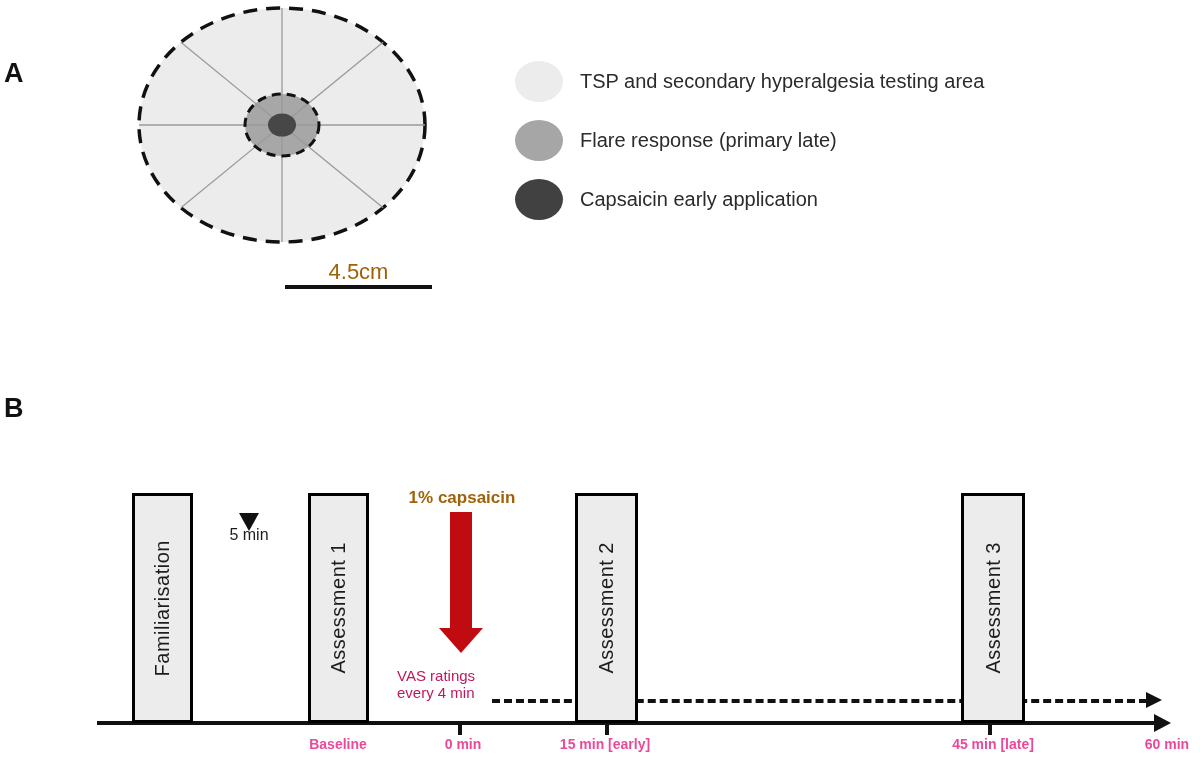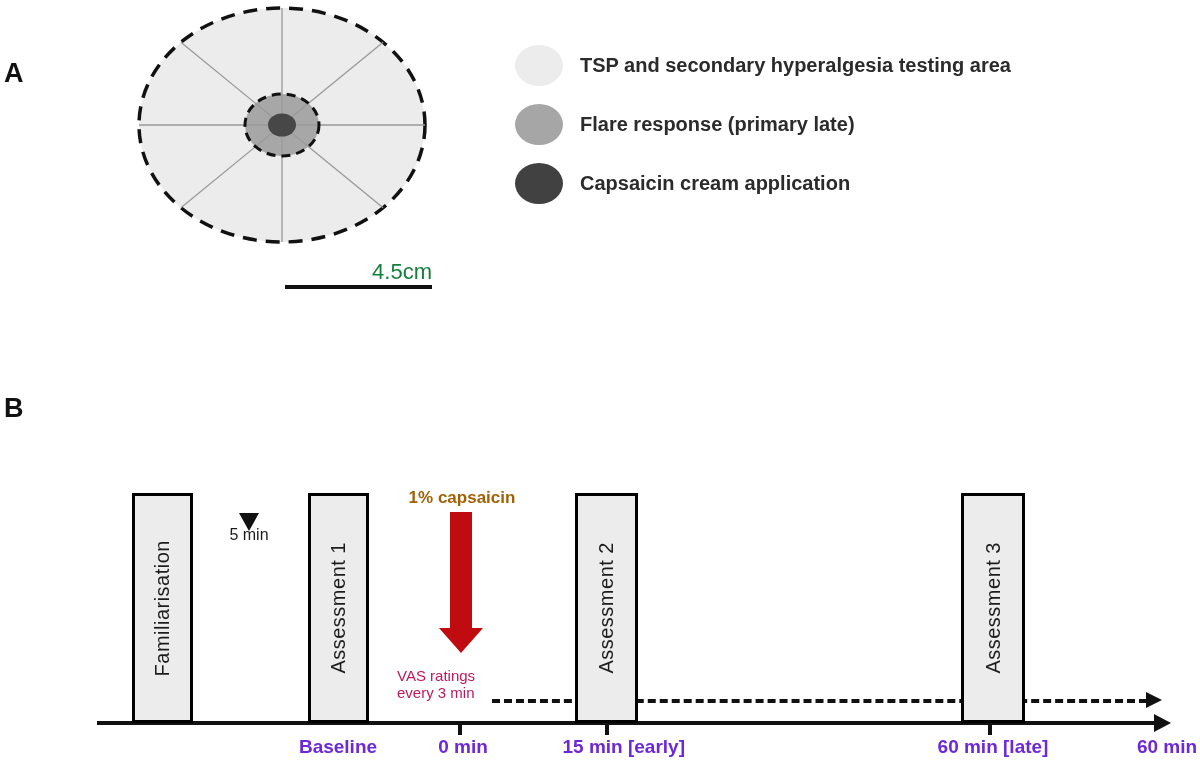--- a/index.html
+++ b/index.html
@@ -11,23 +11,23 @@
     color:#1a1a1a;
     overflow:hidden;
   }
   .abs{position:absolute;}
   .panel-label{
     font-size:27px;font-weight:bold;color:#111;letter-spacing:1px;
   }
   
   .scalebar-line{background:#111;height:4px;width:147px;}
   .scalebar-text{
-    width:147px;text-align:right;font-size:22px;color:#15803d;
+    width:147px;text-align:center;font-size:22px;color:#a16207;
   }
-  .legend{left:515px;top:45px;font-weight:bold;}
+  .legend{left:515px;top:61px;}
   .legend-item{display:flex;align-items:center;margin-bottom:18px;}
   .legend-swatch{
     width:48px;height:41px;border-radius:50%;flex:0 0 48px;
   }
   .legend-text{margin-left:17px;font-size:20px;color:#2b2b2b;white-space:nowrap;}
   
   .timeline{background:#111;height:4px;}
   .arrowhead-right{
     width:0;height:0;
     border-top:9px solid transparent;border-bottom:9px solid transparent;
@@ -37,21 +37,21 @@
   .bar{
     background:#ececec;border:3px solid #000;box-sizing:border-box;
     display:flex;align-items:center;justify-content:center;
   }
   .bar-label{
     writing-mode:vertical-rl;transform:rotate(180deg);
     font-size:20px;color:#1c1c1c;white-space:nowrap;letter-spacing:.5px;
   }
   .tick{width:4px;height:11px;background:#111;}
   .axis-label{
-    font-size:19px;font-weight:bold;color:#6d28d9;text-align:center;white-space:nowrap;
+    font-size:14px;font-weight:bold;color:#ec4899;text-align:center;white-space:nowrap;
   }
   .small-note{font-size:16px;color:#1c1c1c;text-align:center;white-space:nowrap;margin-top:39px;}
   .tri-down-black{
     width:0;height:0;
     border-left:10px solid transparent;border-right:10px solid transparent;
     border-top:18px solid #111;
   }
   .cap-label{font-size:17px;font-weight:bold;text-align:center;white-space:nowrap;color:#a16207;}
   .red-shaft{width:22px;height:117px;}
   .red-head{
@@ -88,21 +88,21 @@
     <div class="legend-item">
       <span class="legend-swatch" style="background-color: rgb(236, 236, 236);"></span>
       <span class="legend-text">TSP and secondary hyperalgesia testing area</span>
     </div>
     <div class="legend-item">
       <span class="legend-swatch" style="background-color: rgb(166, 166, 166);"></span>
       <span class="legend-text">Flare response (primary late)</span>
     </div>
     <div class="legend-item">
       <span class="legend-swatch" style="background-color: rgb(65, 65, 65);"></span>
-      <span class="legend-text">Capsaicin cream application</span>
+      <span class="legend-text">Capsaicin early application</span>
     </div>
   </div>
 
   <div class="abs panel-label" style="left:4px;top:393px;">B</div>
 
   <div class="abs dashed-line" style="left:492px;top:699px;width:655px;"></div>
   <div class="abs arrowhead-right" style="left:1146px;top:692px;border-left-width:16px;border-top-width:8px;border-bottom-width:8px;"></div>
 
   <div class="abs timeline" style="left:97px;top:721px;width:1058px;"></div>
   <div class="abs arrowhead-right" style="left:1154px;top:714px;"></div>
@@ -122,26 +122,26 @@
 
   <div class="abs small-note" style="left:214px;top:487px;width:70px;">5 min</div>
   <div class="abs tri-down-black" style="left:239px;top:513px;"></div>
 
   <div class="abs cap-label" style="left:397px;top:488px;width:130px;">1% capsaicin</div>
   <div class="abs red-shaft" style="left: 450px; top: 512px; background-color: rgb(192, 12, 16);"></div>
   <div class="abs red-head" style="left: 439px; top: 628px; border-top-color: rgb(192, 12, 16);"></div>
 
   <div class="abs vas-note" style="left:397px;top:667px;">
     <div>VAS ratings</div>
-    <div>every 3 min</div>
+    <div>every 4 min</div>
   </div>
 
   <div class="abs tick" style="left:458px;top:724px;"></div>
   <div class="abs tick" style="left:605px;top:724px;"></div>
   <div class="abs tick" style="left:988px;top:724px;"></div>
 
   <div class="abs axis-label" style="left:278px;top:736px;width:120px;">Baseline</div>
   <div class="abs axis-label" style="left:403px;top:736px;width:120px;">0 min</div>
-  <div class="abs axis-label" style="left:525px;top:736px;width:160px;text-align:right;">15 min [early]</div>
-  <div class="abs axis-label" style="left:913px;top:736px;width:160px;">60 min [late]</div>
+  <div class="abs axis-label" style="left:525px;top:736px;width:160px;">15 min [early]</div>
+  <div class="abs axis-label" style="left:913px;top:736px;width:160px;">45 min [late]</div>
   <div class="abs axis-label" style="left:1107px;top:736px;width:120px;">60 min</div>
 
 </div>
 
 </body></html>

